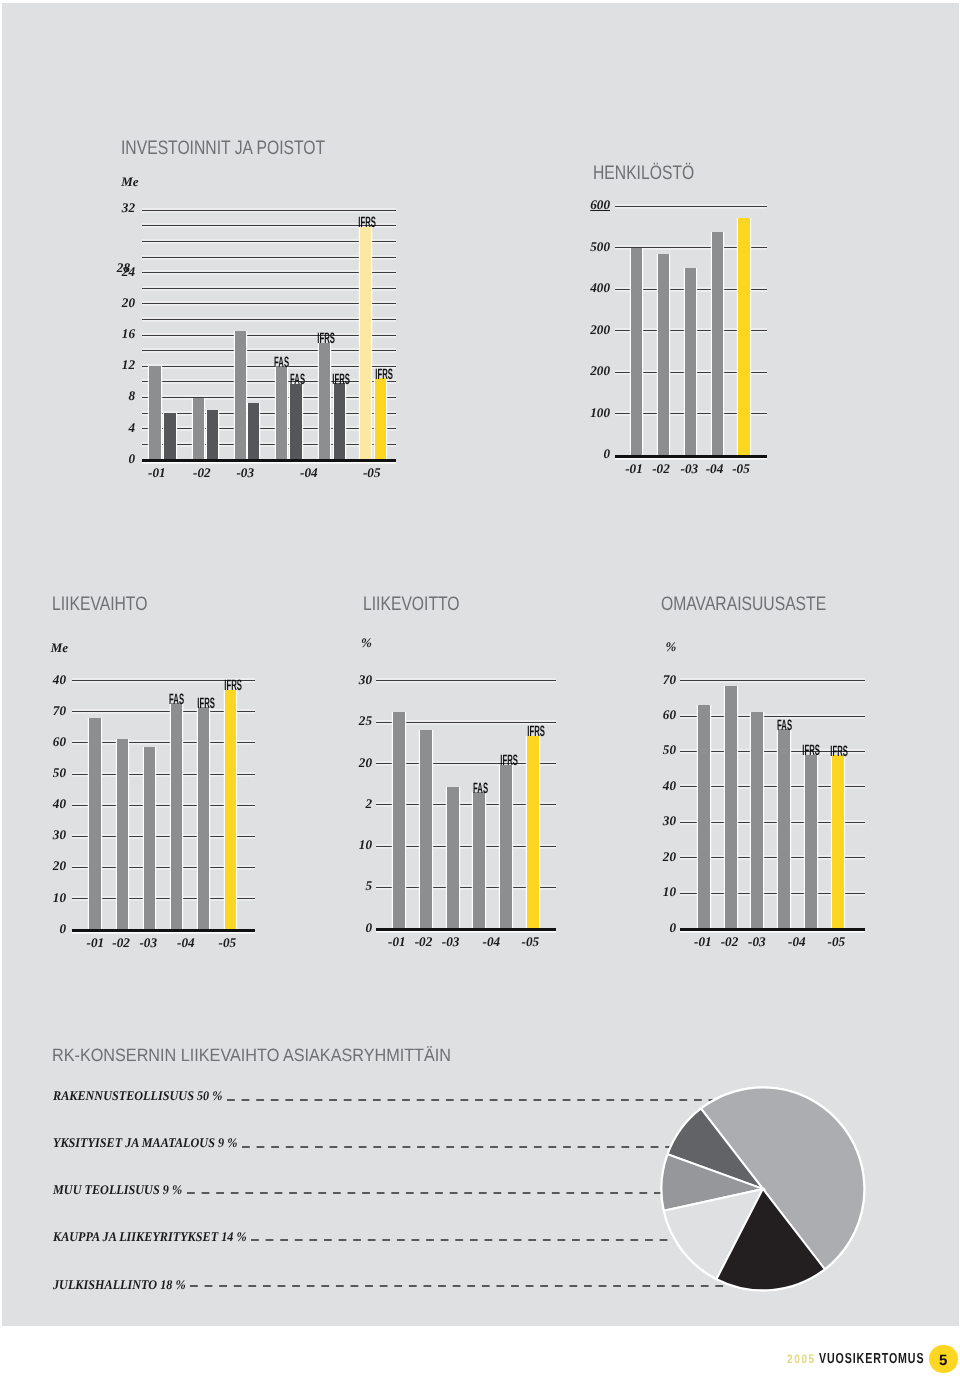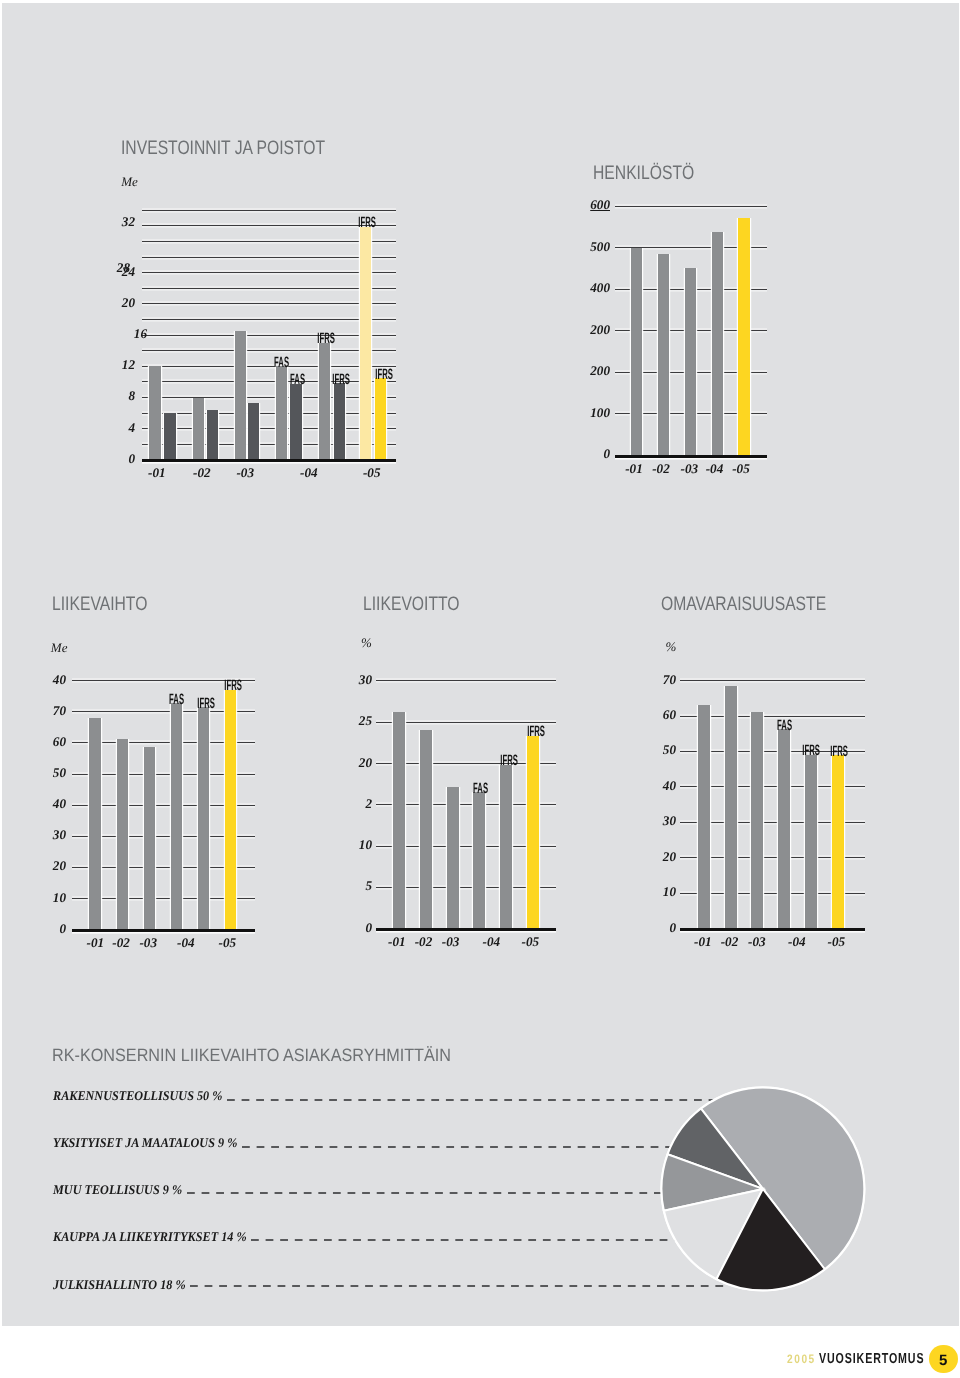--- a/index.html
+++ b/index.html
@@ -4,21 +4,21 @@
 <title>Vuosikertomus 2005</title>
 <style>
   html,body{margin:0;padding:0;background:#fff;-webkit-font-smoothing:antialiased;}
   *{-webkit-font-smoothing:antialiased;text-rendering:geometricPrecision;}
   body{width:960px;height:1378px;font-family:"Liberation Sans",sans-serif;overflow:hidden;}
   #page{position:absolute;left:0;top:0;width:960px;height:1048px;background:#fff;}
   #panel{position:absolute;left:1.5px;top:2.5px;width:957px;height:1323px;background:#dfe0e2;}
 
   .ctitle{position:absolute;color:#6e7174;font-size:19.5px;font-weight:400;white-space:nowrap;
           transform:scaleX(0.805);transform-origin:left top;letter-spacing:0px;}
-  .unit{position:absolute;font-family:"Liberation Serif",serif;font-style:italic;font-weight:400;
+  .unit{position:absolute;font-family:"Liberation Serif",serif;font-style:italic;font-weight:700;
         font-size:13px;color:#1a1a1a;white-space:nowrap;}
   .ytk{position:absolute;font-family:"Liberation Serif",serif;font-style:italic;font-weight:700;
        font-size:13.2px;color:#1a1a1a;white-space:nowrap;text-align:right;}
   .xtk{position:absolute;font-family:"Liberation Serif",serif;font-style:italic;font-weight:700;
        font-size:13.2px;color:#1a1a1a;white-space:nowrap;text-align:center;}
   .grid{position:absolute;background:#3b3b3d;height:1px;
         box-shadow:0 -1.5px 0 rgba(255,255,255,0.8), 0 1.4px 0 rgba(255,255,255,0.8);}
   .axis{position:absolute;background:#111;height:2.8px;
         box-shadow:0 1.6px 0 rgba(255,255,255,0.9);}
   .bar{position:absolute;box-shadow:-1.2px 0 0 rgba(255,255,255,0.95),1.2px 0 0 rgba(255,255,255,0.95);}
@@ -64,25 +64,25 @@
       <div class="grid" style="left: 141.5px; top: 272px; width: 254.5px;"></div>
       <div class="grid" style="left: 141.5px; top: 257px; width: 254.5px;"></div>
       <div class="grid" style="left: 141.5px; top: 241px; width: 254.5px;"></div>
       <div class="grid" style="left: 141.5px; top: 225px; width: 254.5px;"></div>
       <div class="grid" style="left: 141.5px; top: 210px; width: 254.5px;"></div>
       <div class="axis" style="left: 141.5px; top: 459.4px; width: 254.5px;"></div>
       <div class="ytk" style="left: 95px; top: 450.9px; width: 40px;">0</div>
       <div class="ytk" style="left: 95px; top: 419.69px; width: 40px;">4</div>
       <div class="ytk" style="left: 95px; top: 388.47px; width: 40px;">8</div>
       <div class="ytk" style="left: 95px; top: 357.26px; width: 40px;">12</div>
-      <div class="ytk" style="left: 107px; top: 326.05px; width: 40px; text-align: right;">16</div>
+      <div class="ytk" style="left: 95px; top: 326.05px; width: 40px; text-align: right;">16</div>
       <div class="ytk" style="left: 95px; top: 294.84px; width: 40px;">20</div>
       <div class="ytk" style="left: 95px; top: 263.63px; width: 40px;">24</div>
       <div class="ytk" style="left: 90px; top: 232.41px; width: 40px; margin-top: 28px;">28</div>
-      <div class="ytk" style="left: 95px; top: 214px; width: 40px; text-align: right;">32</div>
+      <div class="ytk" style="left: 95px; top: 200px; width: 40px; text-align: right;">32</div>
       <div class="xtk" style="left: 136.8px; top: 465.4px; width: 40px;">-01</div>
       <div class="xtk" style="left: 181.8px; top: 465.4px; width: 40px;">-02</div>
       <div class="xtk" style="left: 225.2px; top: 465.4px; width: 40px;">-03</div>
       <div class="xtk" style="left: 288.8px; top: 465.4px; width: 40px;">-04</div>
       <div class="xtk" style="left: 351.7px; top: 465.4px; width: 40px;">-05</div>
       <div class="bar" style="left: 149.4px; top: 366.31px; width: 11.2px; height: 93.09px; background: rgb(140, 142, 144);"></div>
       <div class="bar" style="left: 164.4px; top: 413.13px; width: 11.2px; height: 46.27px; background: rgb(84, 86, 90);"></div>
       <div class="bar" style="left: 192.5px; top: 398.38px; width: 11.2px; height: 61.02px; background: rgb(140, 142, 144);"></div>
       <div class="bar" style="left: 206.9px; top: 409.62px; width: 11.2px; height: 49.78px; background: rgb(84, 86, 90);"></div>
       <div class="bar" style="left: 234.8px; top: 330.57px; width: 11.2px; height: 128.83px; background: rgb(140, 142, 144);"></div>

